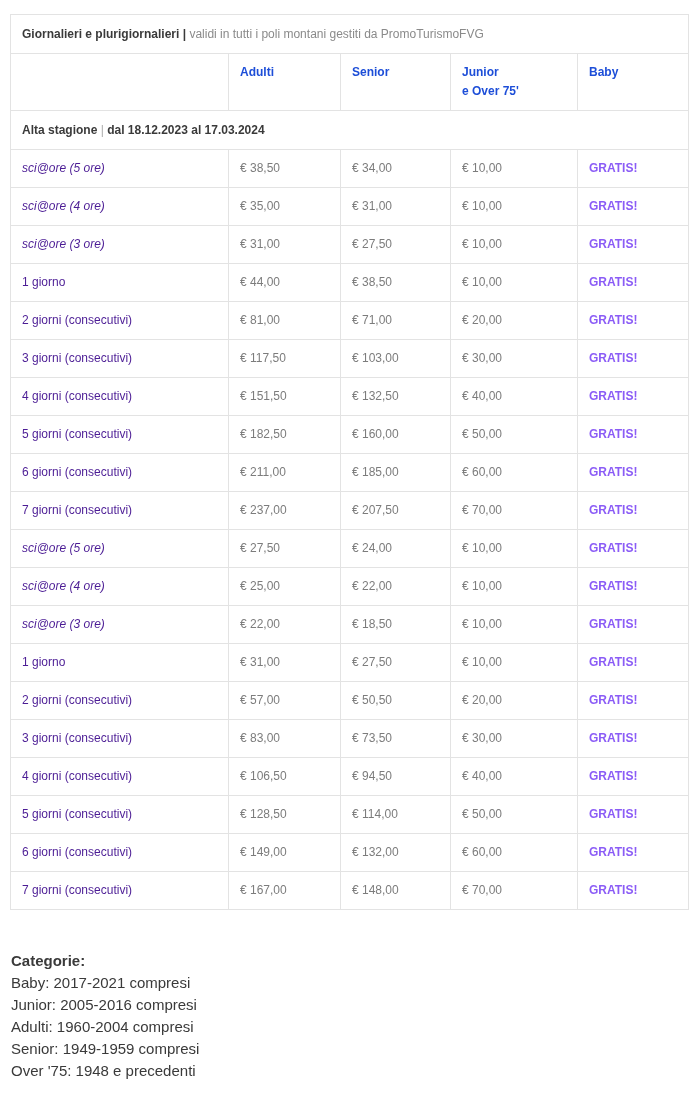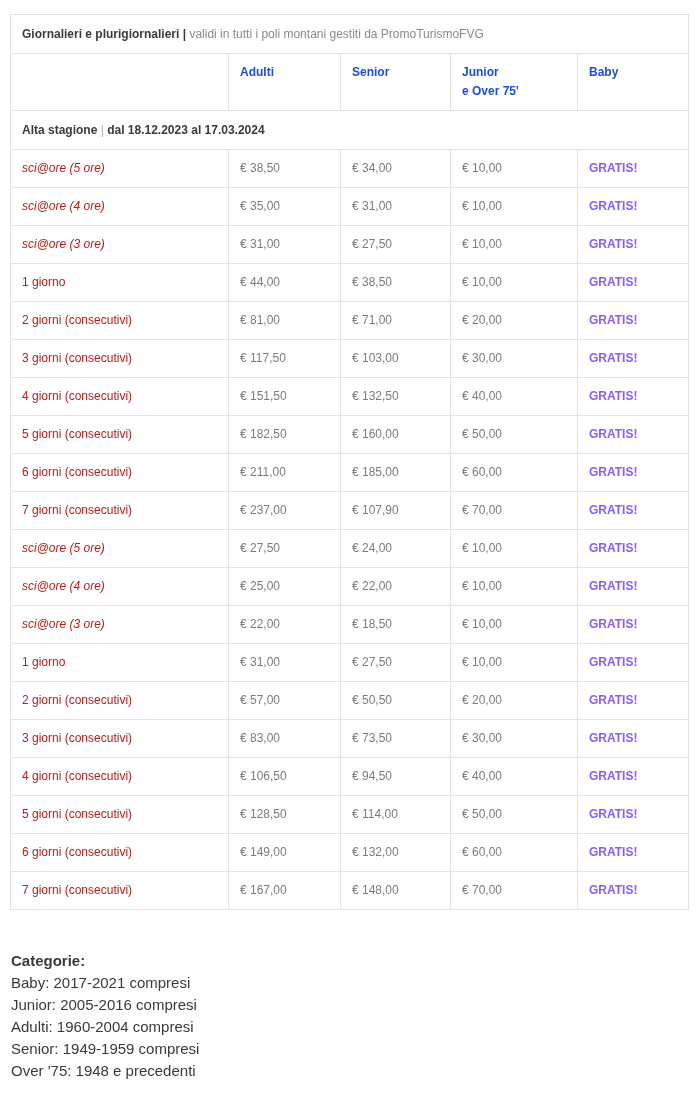--- a/index.html
+++ b/index.html
@@ -41,21 +41,21 @@
     line-height: 19px;
     white-space: pre-line;
   }
   td.season-cell {
     font-weight: bold;
     color: #3a3a3a;
     line-height: 20px;
   }
   td.season-cell .sep { color: #ababab; font-weight: normal; }
   td.label-cell {
-    color: #b91c1c;
+    color: #4c1d95;
     line-height: 19px;
   }
   td.label-cell.italic { font-style: italic; }
   td.price-cell {
     color: #7c7c7c;
     line-height: 19px;
   }
   td.baby-cell {
     color: #8b5cf6;
     font-weight: bold;
@@ -158,21 +158,21 @@
         <tr>
           <td class="label-cell">6 giorni (consecutivi)</td>
           <td class="price-cell">€ 211,00</td>
           <td class="price-cell">€ 185,00</td>
           <td class="price-cell">€ 60,00</td>
           <td class="baby-cell">GRATIS!</td>
         </tr>
         <tr>
           <td class="label-cell">7 giorni (consecutivi)</td>
           <td class="price-cell">€ 237,00</td>
-          <td class="price-cell">€ 107,90</td>
+          <td class="price-cell">€ 207,50</td>
           <td class="price-cell">€ 70,00</td>
           <td class="baby-cell">GRATIS!</td>
         </tr>
         <tr>
           <td class="label-cell italic">sci@ore (5 ore)</td>
           <td class="price-cell">€ 27,50</td>
           <td class="price-cell">€ 24,00</td>
           <td class="price-cell">€ 10,00</td>
           <td class="baby-cell">GRATIS!</td>
         </tr>

